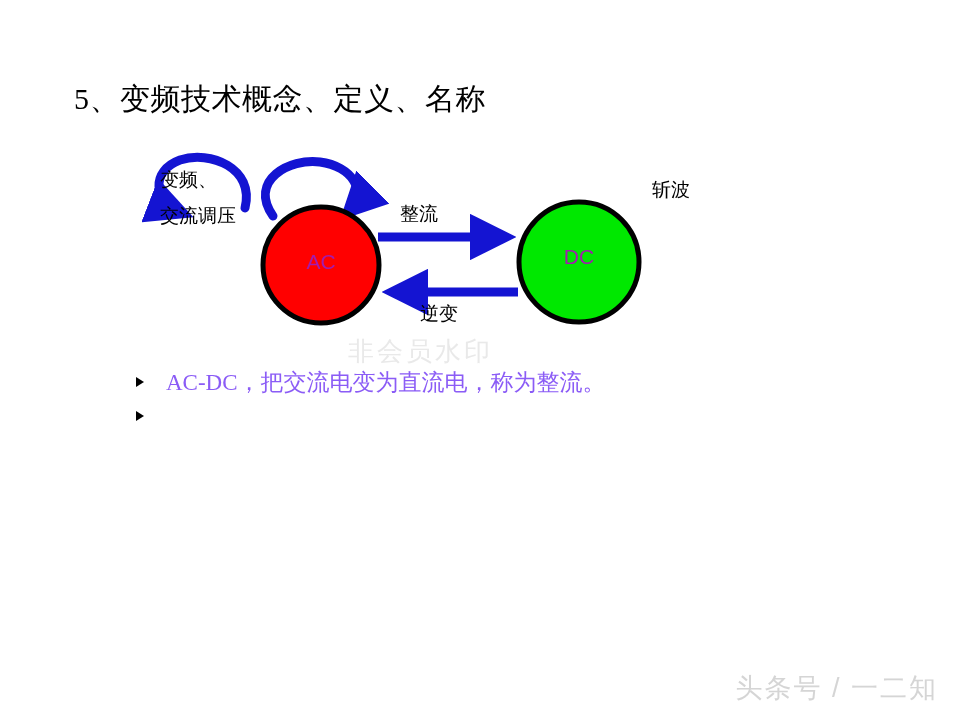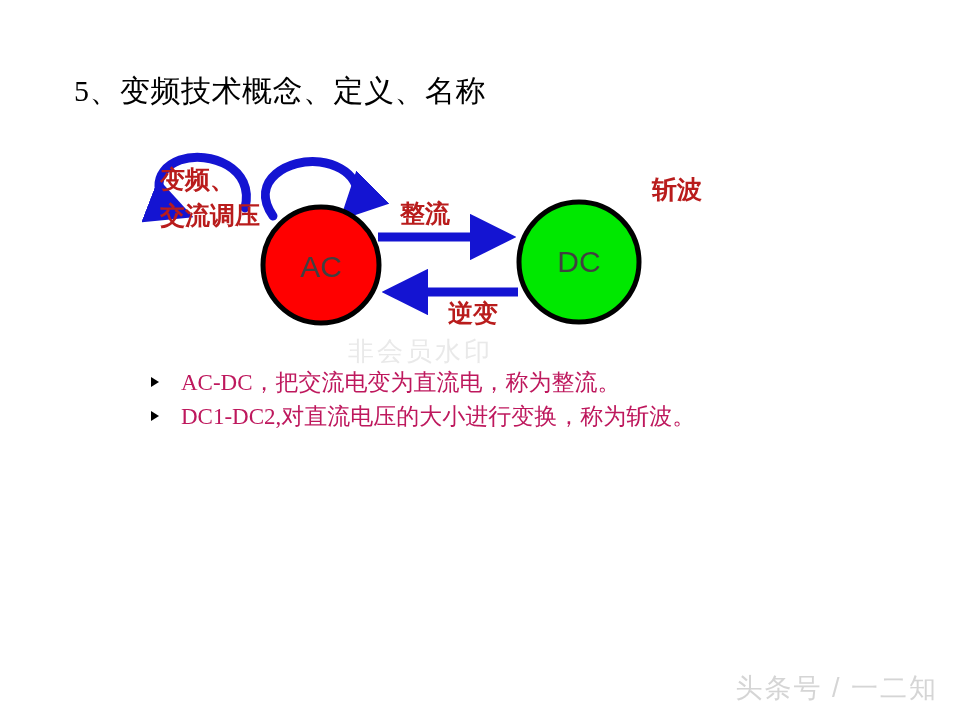--- a/index.html
+++ b/index.html
@@ -13,21 +13,21 @@
     height: 720px;
     background: #ffffff;
     overflow: hidden;
     font-family: "Liberation Serif", "DejaVu Serif", serif;
   }
 
   
   #slide-title {
     position: absolute;
     left: 74px;
-    top: 72px;
+    top: 80px;
     font-family: "Liberation Serif", "DejaVu Serif", serif;
     font-size: 30px;
     line-height: 38px;
     color: #000000;
     letter-spacing: 0.5px;
     white-space: nowrap;
   }
 
   
   #diagram {
@@ -40,31 +40,31 @@
   #diagram-svg {
     position: absolute;
     left: 0;
     top: 0;
     width: 570px;
     height: 200px;
   }
   .node-label {
     position: absolute;
     font-family: "Liberation Sans", "DejaVu Sans", sans-serif;
-    font-size: 30px;
-    color: #404040;
+    font-size: 21px;
+    color: #a21caf;
     text-align: center;
     white-space: nowrap;
   }
   .edge-label {
     position: absolute;
     font-family: "Liberation Sans", "DejaVu Sans", sans-serif;
-    font-weight: bold;
-    font-size: 25px;
-    color: #b91c1c;
+    font-weight: normal;
+    font-size: 19px;
+    color: #000000;
     white-space: nowrap;
     line-height: 23px;
   }
 
   
   #watermark {
     position: absolute;
     left: 348px;
     top: 334px;
     font-family: "Liberation Sans", "DejaVu Sans", sans-serif;
@@ -80,24 +80,24 @@
     position: absolute;
     left: 132px;
     top: 366px;
     width: 680px;
   }
   .bullet-row {
     position: relative;
     font-family: "Liberation Serif", "DejaVu Serif", serif;
     font-size: 23px;
     line-height: 34px;
-    color: #be185d;
+    color: #8b5cf6;
     padding-left: 0px;
     text-indent: 0;
-    margin: 0 0 0 15px;
+    margin: 0 0 0 0;
   }
   .bullet-marker {
     display: inline-block;
     width: 0;
     height: 0;
     border-left: 8px solid #000000;
     border-top: 5.5px solid transparent;
     border-bottom: 5.5px solid transparent;
     vertical-align: 3px;
     margin-right: 22px;
@@ -161,35 +161,35 @@
     <div class="node-label" style="left: 141px; top: 110px; width: 80px;">AC</div>
 
     <div class="node-label" style="left: 399px; top: 105px; width: 80px; text-align: center;">DC</div>
 
     <div class="edge-label" style="left: 20px; top: 28px;">变频、</div>
 
     <div class="edge-label" style="left: 20px; top: 51px; margin-top: 13px;">交流调压</div>
 
     <div class="edge-label" style="left: 260px; top: 62px;">整流</div>
 
-    <div class="edge-label" style="left: 308px; top: 162px;">逆变</div>
+    <div class="edge-label" style="left: 280px; top: 162px;">逆变</div>
 
     <div class="edge-label" style="left: 512px; top: 38px;">斩波</div>
   </div>
 
   <div id="watermark">非会员水印</div>
 
   <div id="body-list">
 
     <div class="bullet-row">
       <span class="bullet-marker"></span><span class="bullet-text">AC-DC，把交流电变为直流电，称为整流。</span>
     </div>
 
 
 
     <div class="bullet-row">
-      <span class="bullet-marker"></span><span class="bullet-text">DC1-DC2,对直流电压的大小进行变换，称为斩波。</span>
+      <span class="bullet-marker"></span>
     </div>
   </div>
 
   <div id="footer-credit">头条号 / 一二知</div>
 
 </div>
 
 </body></html>

